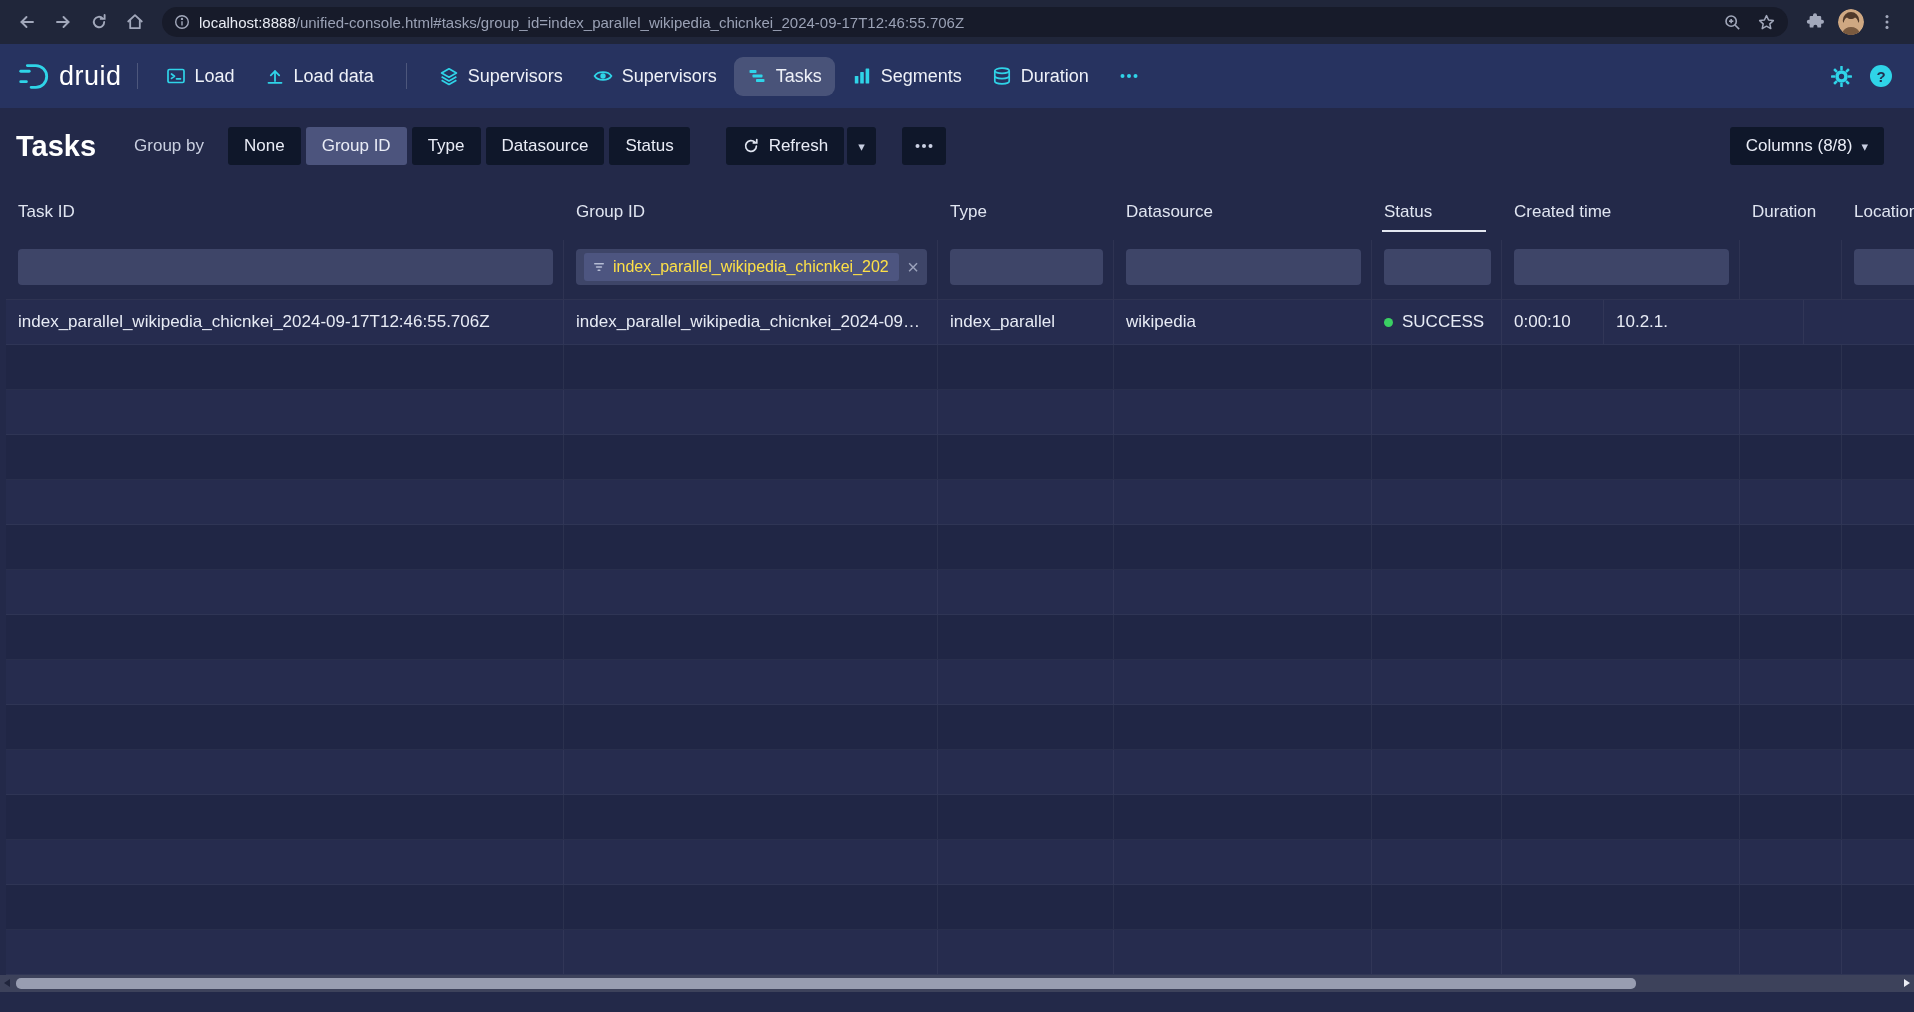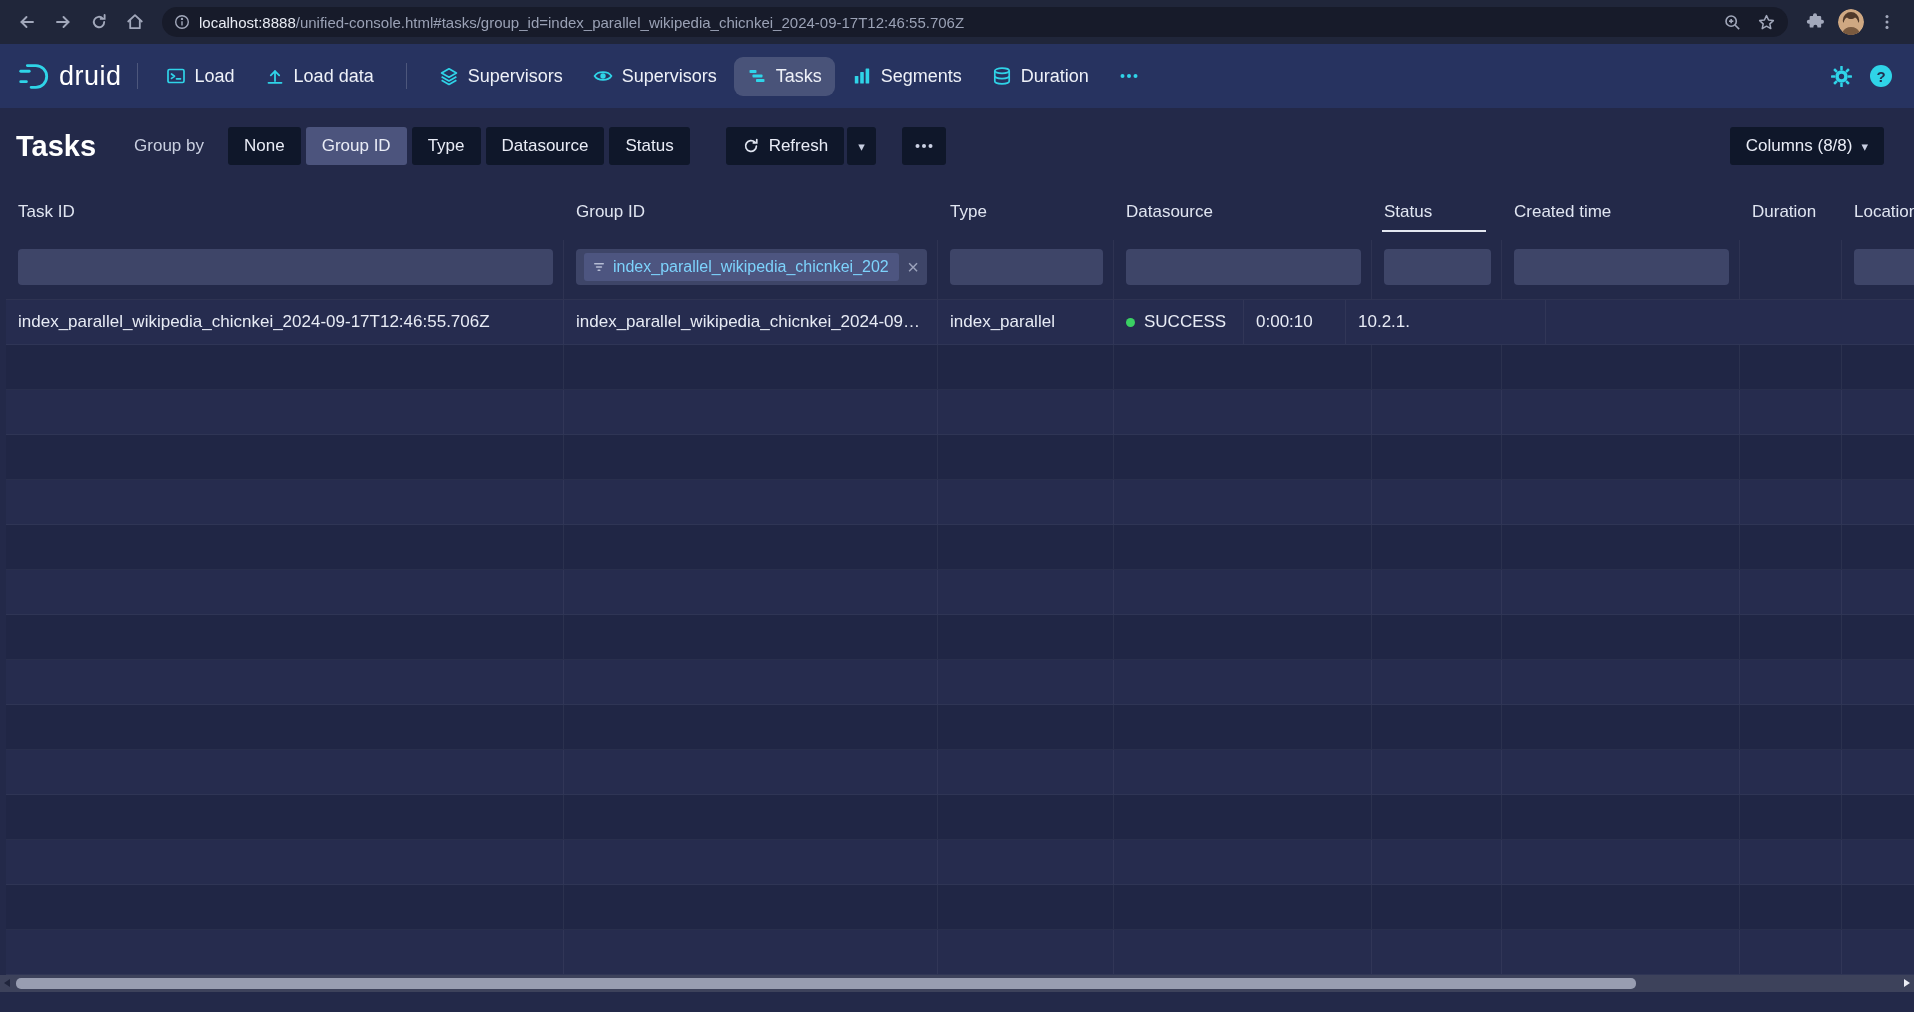--- a/index.html
+++ b/index.html
@@ -48,21 +48,21 @@
 
   
   .table-wrap { margin-left:6px; width:1908px; overflow:hidden; }
   .tinner { width:2036px; }
   .thead { display:flex; height:56px; }
   .hcell { position:relative; padding:0 12px; font-size:17px; color:#e0e5f1; display:flex; align-items:center; flex:none; overflow:hidden; white-space:nowrap; }
   .hcell.sorted::after { content:""; position:absolute; left:10px; right:16px; bottom:8px; height:2px; background:#e3e7f0; }
   .filter-row { display:flex; height:60px; border-bottom:1px solid rgba(255,255,255,.05); }
   .fcell { flex:none; padding:9px 10px 0 12px; border-right:1px solid rgba(255,255,255,.05); overflow:hidden; }
   .finput { height:36px; background:#3e4568; border-radius:4px; display:flex; align-items:center; padding:0 8px; overflow:hidden; }
-  .ftag { height:28px; background:#4d5580; border-radius:3px; display:flex; align-items:center; gap:8px; padding:0 9px; flex:1; min-width:0; font-size:16px; color:#7dd3fc; }
+  .ftag { height:28px; background:#4d5580; border-radius:3px; display:flex; align-items:center; gap:8px; padding:0 9px; flex:1; min-width:0; font-size:16px; color:#fde047; }
   .tagtext { white-space:nowrap; overflow:hidden; flex:1; min-width:0; }
   .tagx { margin-left:8px; color:#9ba2bb; font-size:20px; line-height:1; flex:none; }
   .trow { display:flex; height:45px; border-bottom:1px solid rgba(255,255,255,.045); }
   .trow.data { background:#262c4f; }
   .alt-dark { background:#202645; }
   .alt-light { background:#262c4e; }
   .tcell { flex:none; padding:0 12px; line-height:44px; font-size:17px; color:#e7ebf5; border-right:1px solid rgba(255,255,255,.05); overflow:hidden; white-space:nowrap; text-overflow:ellipsis; }
   .status-cell { display:flex; align-items:center; gap:9px; }
   .dot { width:9px; height:9px; border-radius:50%; background:var(--success); flex:none; }
 
@@ -360,20 +360,21 @@
         <div class="fcell" style="width: 102px;"></div>
         <div class="fcell" style="width: 200px;">
           <div class="finput"></div>
         </div>
       </div>
     <div id="table-body">
         <div class="trow data">
           <div class="tcell" style="width: 558px;">index_parallel_wikipedia_chicnkei_2024-09-17T12:46:55.706Z</div>
           <div class="tcell" style="width: 374px;">index_parallel_wikipedia_chicnkei_2024-09-17T12:46:55.706Z</div>
           <div class="tcell" style="width: 176px;">index_parallel</div>
+          <div class="tcell" style="width: 258px;">wikipedia</div>
           <div class="tcell status-cell" style="width: 130px;">
             <span class="dot"></span>
             <span>SUCCESS</span>
           </div>
           <div class="tcell" style="width: 102px;">0:00:10</div>
           <div class="tcell" style="width: 200px;">10.2.1.</div>
         </div>
         <div class="trow alt-dark">
           <div class="tcell" style="width: 558px;"></div>
           <div class="tcell" style="width: 374px;"></div>

